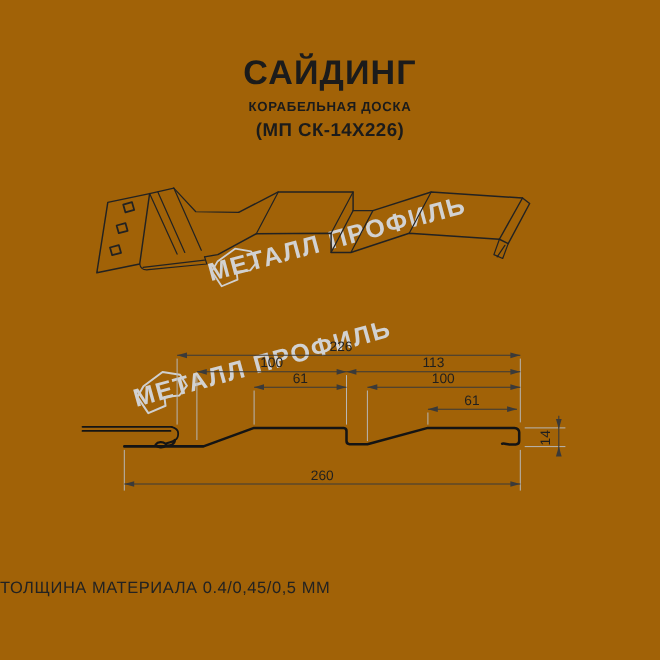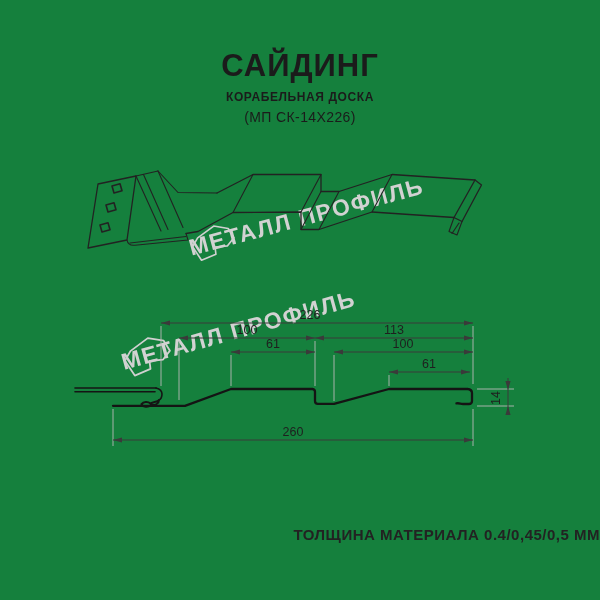--- a/index.html
+++ b/index.html
@@ -1,25 +1,25 @@
 <!DOCTYPE html>
 <html><head>
 <meta charset="utf-8">
 <style>
   html,body{margin:0;padding:0;background:#fff;}
   .sheet{
-    position:relative;width:600px;height:600px;background:#15803d;overflow:hidden;
+    position:relative;width:600px;height:600px;background:#a16207;overflow:hidden;
     font-family:"Liberation Sans",sans-serif;color:#1e1e1e;
   }
   .title-block{position:absolute;left:0;top:50px;width:600px;text-align:center;}
   .title-main{font-size:31px;font-weight:800;letter-spacing:1px;line-height:1;color:#1b1b1b;}
   .title-sub{margin-top:9px;font-size:12px;font-weight:700;letter-spacing:.6px;color:#1b1b1b;}
-  .title-code{margin-top:5px;font-size:14px;font-weight:400;letter-spacing:.4px;color:#1b1b1b;}
-  .footer-text{position:absolute;left:0;top:526px;width:600px;text-align:right;
-    font-size:15px;font-weight:700;letter-spacing:.5px;color:#222;}
+  .title-code{margin-top:5px;font-size:17px;font-weight:700;letter-spacing:.4px;color:#1b1b1b;}
+  .footer-text{position:absolute;left:0;top:526px;width:600px;text-align:left;
+    font-size:15px;font-weight:400;letter-spacing:.5px;color:#222;}
   .wm{position:absolute;display:flex;align-items:center;gap:8px;pointer-events:none;}
   .wm-text{font-size:23px;font-weight:800;letter-spacing:1.5px;color:#d2d2d2;white-space:nowrap;}
   #wm1{left:193px;top:228px;transform:rotate(-15deg);transform-origin:25px 30px;}
   #wm2{left:126px;top:342px;transform:rotate(-15.5deg);transform-origin:25px 32px;}
   svg{position:absolute;overflow:visible;}
   #draw3d{left:75px;top:150px;}
   #section{left:60px;top:308px;}
   .ln{stroke:#222;stroke-width:1.3;fill:none;stroke-linejoin:round;stroke-linecap:round;}
   .lnthin{stroke:#222;stroke-width:1.1;fill:none;stroke-linejoin:round;stroke-linecap:round;}
   .prof{stroke:#141414;stroke-width:2.3;fill:none;stroke-linejoin:round;stroke-linecap:round;}

